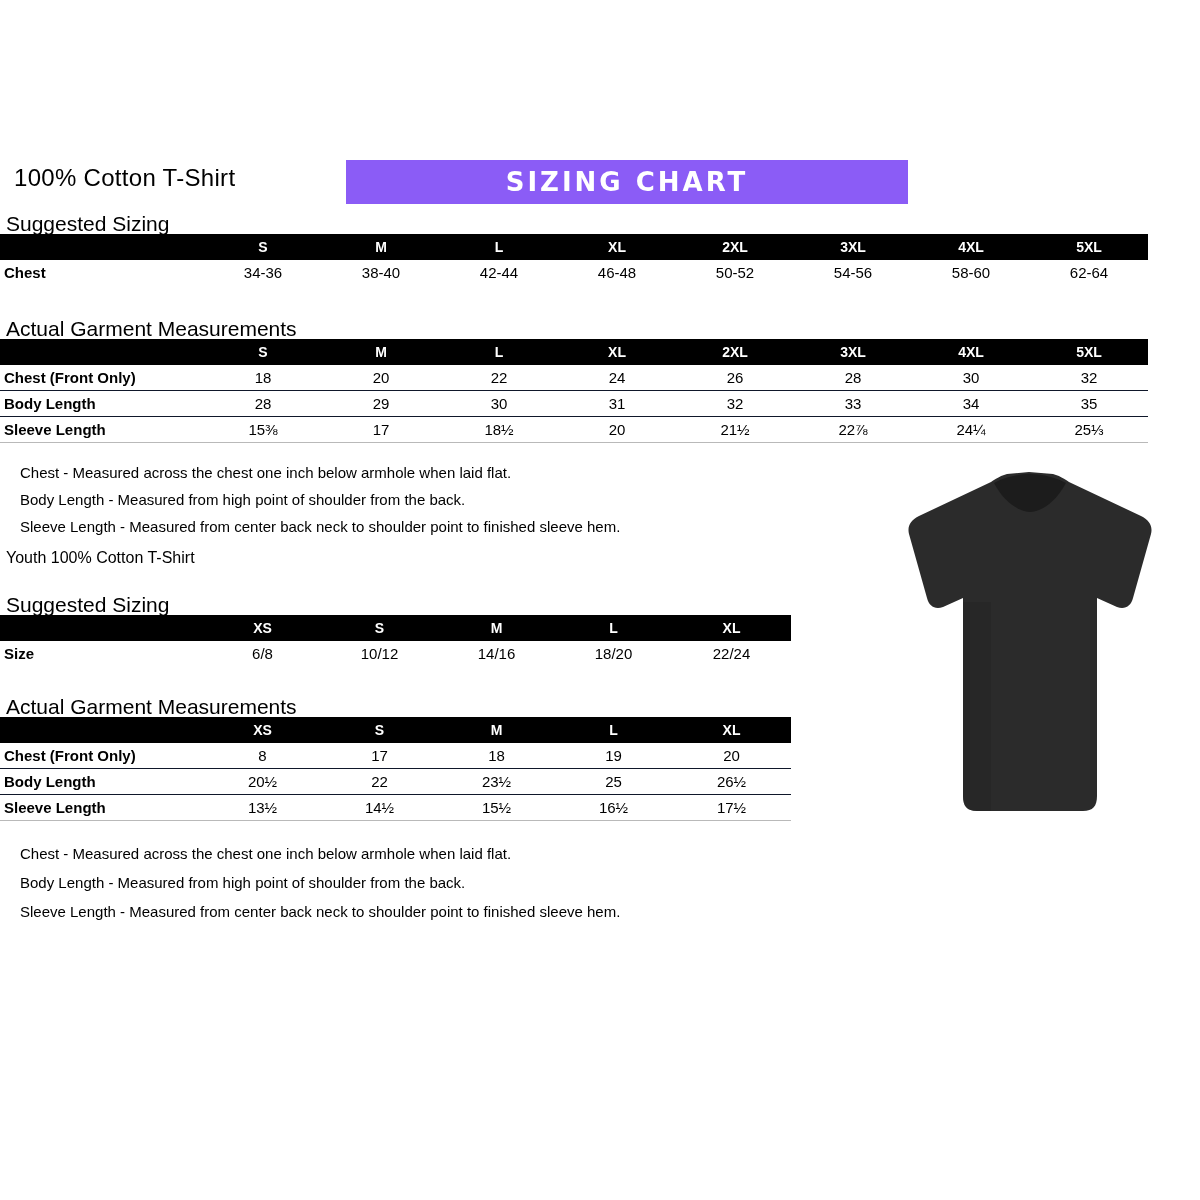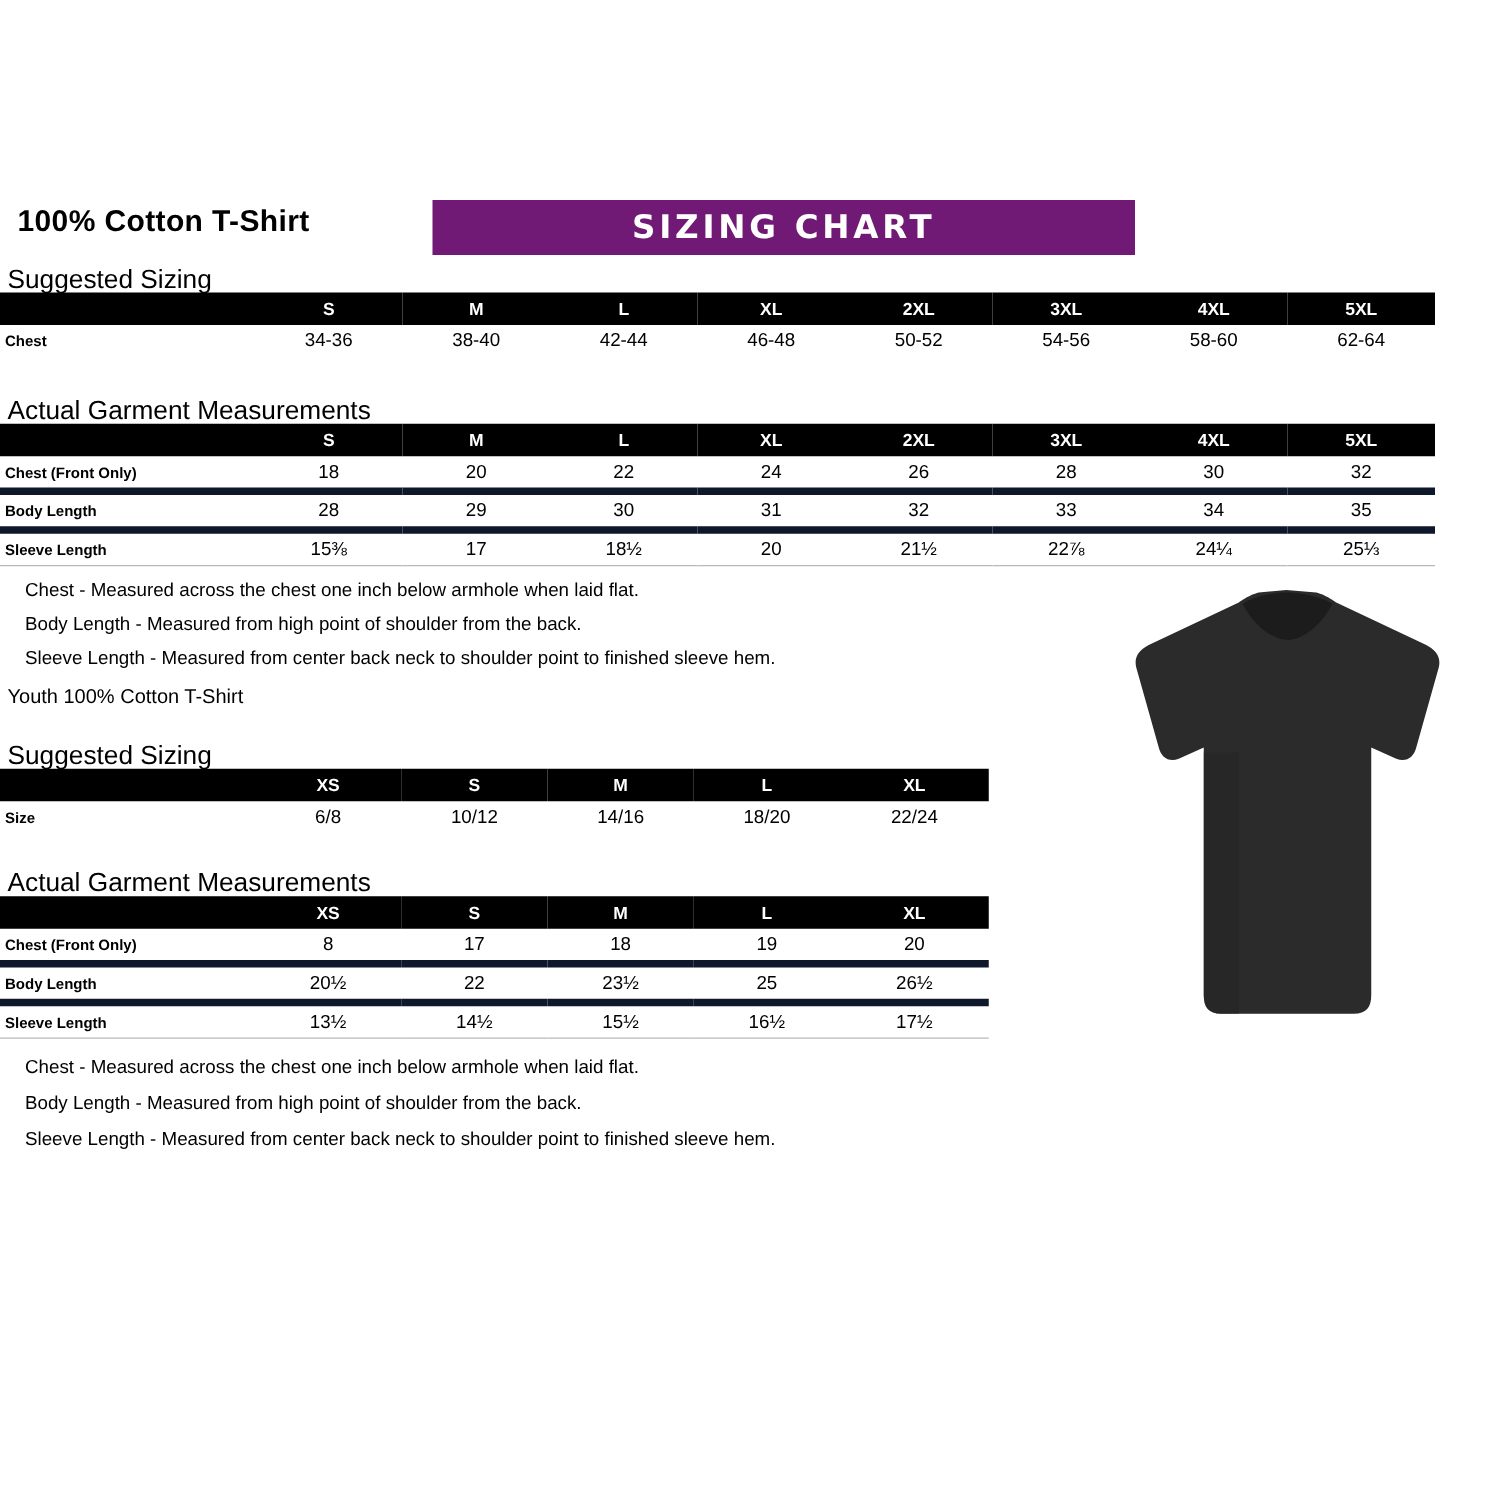--- a/index.html
+++ b/index.html
@@ -29,31 +29,31 @@
     left: 8px;
     top: 160px;
     width: 900px;
     height: 44px;
   }
   .adult-title {
     position: absolute;
     left: 6px;
     top: 4px;
     font-size: 24px;
-    font-weight: 700;
+    font-weight: 400;
     letter-spacing: 0.3px;
     white-space: nowrap;
   }
   .sizing-banner {
     position: absolute;
     left: 338px;
     top: 0px;
     width: 562px;
     height: 44px;
-    background: #701a75;
+    background: #8b5cf6;
   }
   .sizing-banner-text {
     position: absolute;
     left: 0;
     top: 0;
     width: 562px;
     height: 44px;
     line-height: 44px;
     text-align: center;
     color: #ffffff;
@@ -98,24 +98,24 @@
   }
   tr.datarow td {
     height: 25px;
     text-align: center;
     font-size: 15px;
   }
   tr.datarow td.rowlabel {
     text-align: left;
     padding-left: 4px;
     font-weight: 700;
-    font-size: 12px;
+    font-size: 15px;
   }
   .ruled tr.datarow {
-    border-bottom: 6px solid #0f172a;
+    border-bottom: 1px solid #0f172a;
   }
   .ruled tr.datarow:last-child {
     border-bottom: 1px solid #b9b9b9;
   }
 
   
   .note {
     position: absolute;
     font-size: 15px;
     white-space: nowrap;

